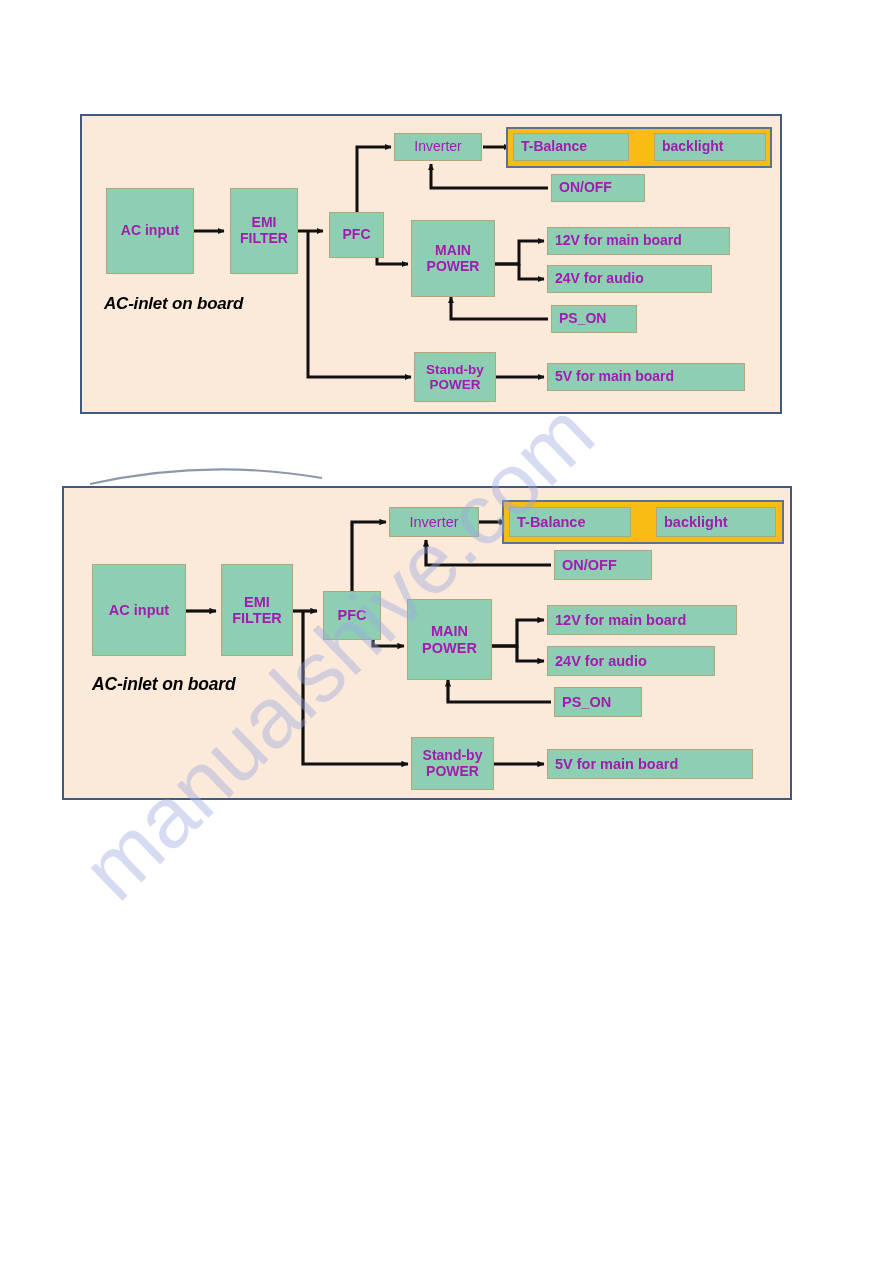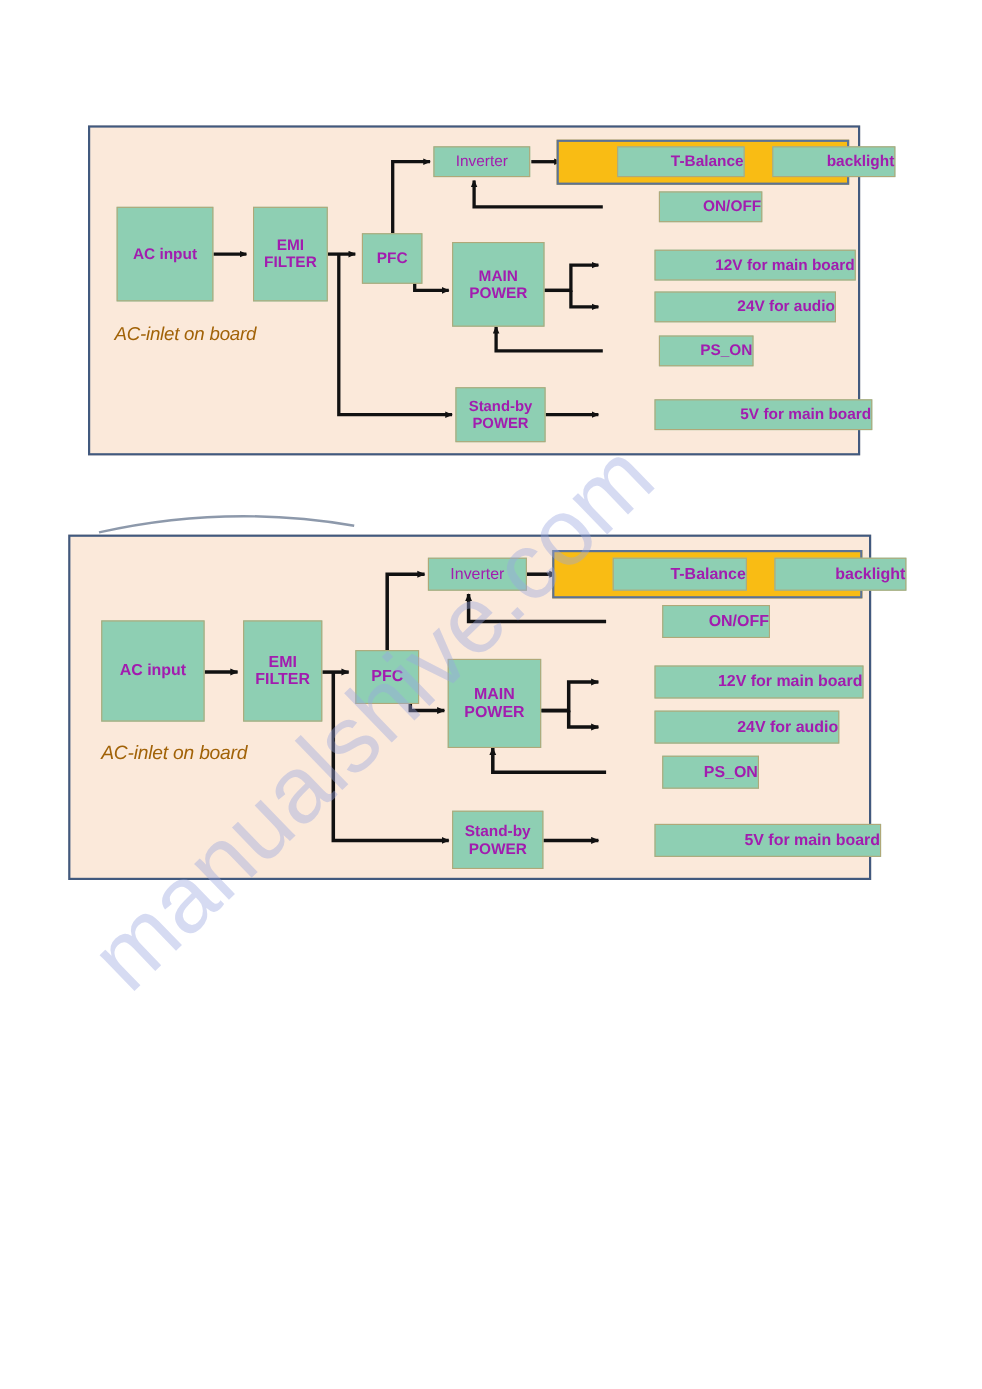--- a/index.html
+++ b/index.html
@@ -61,44 +61,43 @@
     align-items: center;
     justify-content: center;
     color: #a21caf;
     font-family: "Liberation Sans", sans-serif;
     font-weight: bold;
     line-height: 1.12;
     z-index: 4;
     text-align: center;
   }
   .node.left-align {
-    align-items: flex-end;
+    align-items: flex-start;
     padding-left: 7px;
     text-align: left;
-    margin-left: 48px;
   }
   .node.thin-weight {
     font-weight: normal;
   }
   .node .line2 { display: block; }
 
   .group-box {
     position: absolute;
     box-sizing: border-box;
     background: #f9bc14;
     border: 2px solid #5b7296;
     z-index: 3;
   }
 
   .caption {
     position: absolute;
     font-family: "Liberation Sans", sans-serif;
-    font-weight: normal;
+    font-weight: bold;
     font-style: italic;
-    color: #a16207;
+    color: #000000;
     letter-spacing: -0.2px;
     z-index: 4;
     white-space: nowrap;
   }
 
   .arc-artifact {
     position: absolute;
     z-index: 1;
     pointer-events: none;
   }

